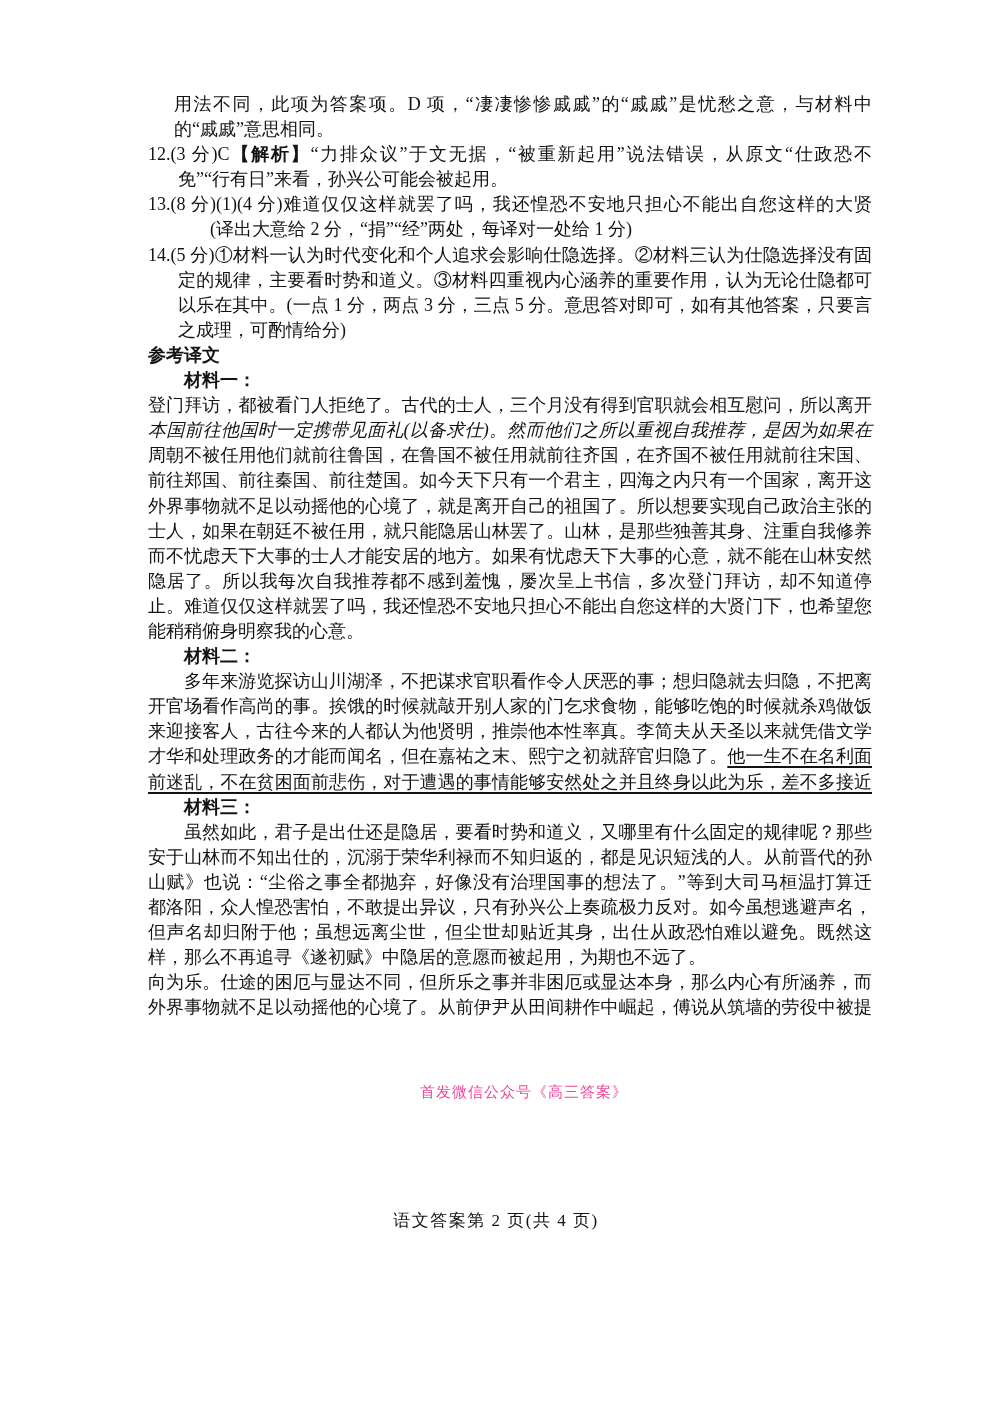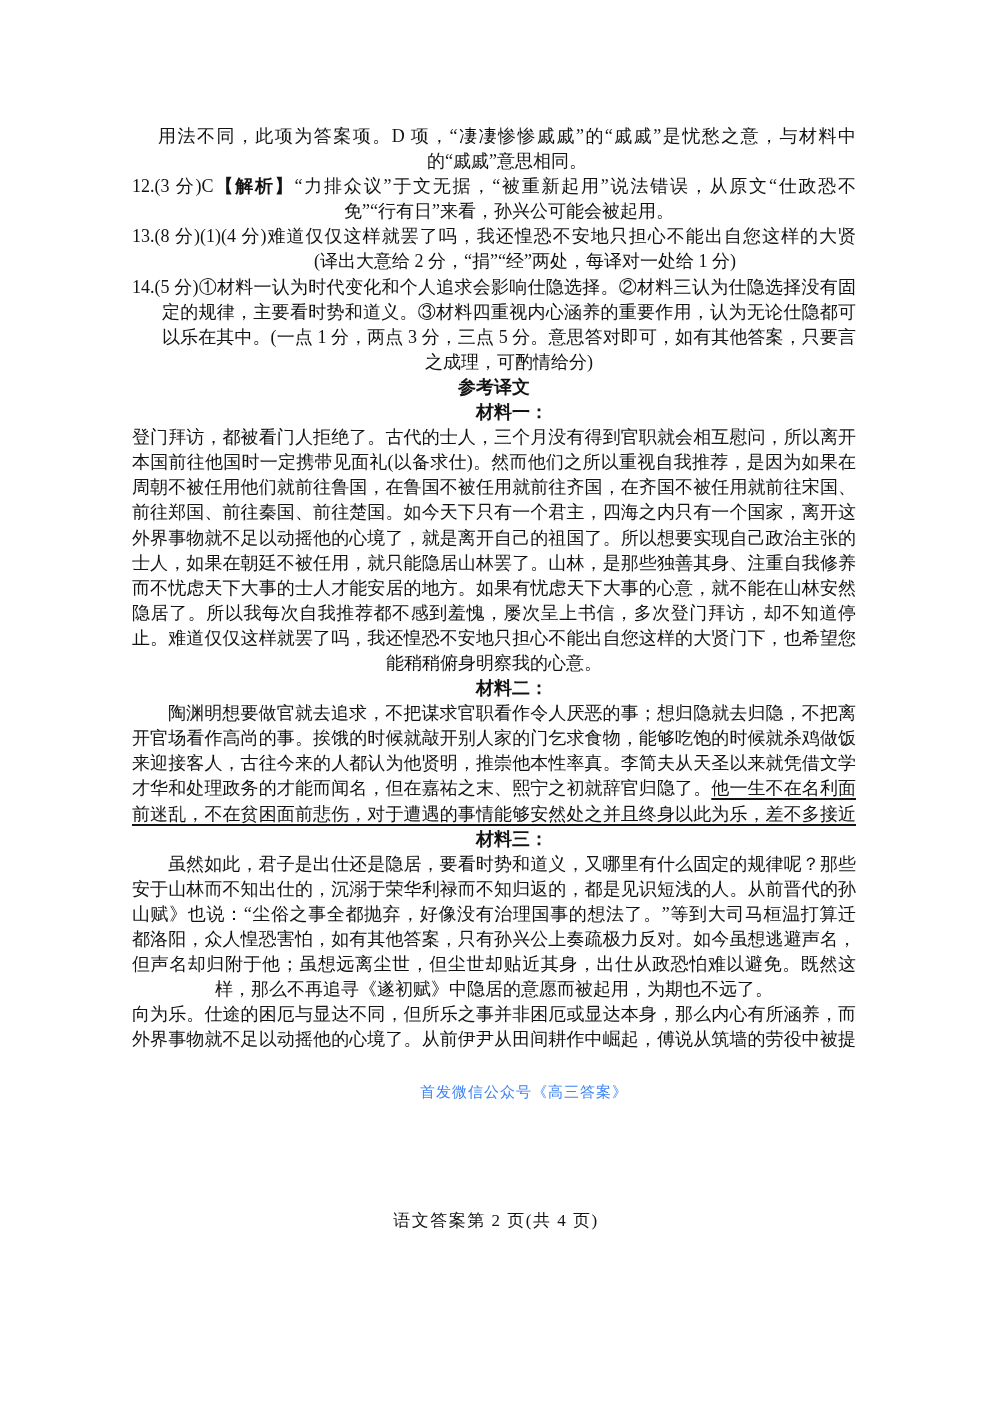--- a/index.html
+++ b/index.html
@@ -10,46 +10,45 @@
   body {
     width: 992px;
     height: 1402px;
     position: relative;
     font-family: "Liberation Serif", "DejaVu Serif", serif;
     color: #131313;
     overflow: hidden;
   }
   #doc {
     position: absolute;
-    left: 132px;
+    left: 148px;
     top: 92px;
     width: 724px;
-    margin-top: 32px;
   }
   .line {
     font-size: 18px;
     line-height: 25.1px;
     height: 25.1px;
-    text-align: center;
+    text-align: left;
     white-space: nowrap;
   }
   .line.fill {
     white-space: normal;
     text-align: justify;
     text-align-last: justify;
     text-justify: inter-character;
   }
   .seg-b { font-weight: bold; }
   .seg-u { text-decoration: underline; text-underline-offset: 4px; text-decoration-thickness: 1.5px; }
   #watermark {
     position: absolute;
     left: 420px;
     top: 1083px;
     font-size: 15px;
-    color: #3b82f6;
+    color: #ec4899;
     letter-spacing: 1px;
   }
   #footer {
     position: absolute;
     left: 0;
     top: 1209px;
     width: 992px;
     text-align: center;
     font-size: 17px;
     letter-spacing: 1.5px;
@@ -66,40 +65,40 @@
     <div class="line" style="padding-left: 30px;"><span class="">免”“行有日”来看，孙兴公可能会被起用。</span></div>
     <div class="line fill" style="padding-left: 0px;"><span class="">13.(8 分)(1)(4 分)难道仅仅这样就罢了吗，我还惶恐不安地只担心不能出自您这样的大贤</span></div>
     <div class="line" style="padding-left: 62px;"><span class="">(译出大意给 2 分，“捐”“经”两处，每译对一处给 1 分)</span></div>
     <div class="line fill" style="padding-left: 0px;"><span class="">14.(5 分)①材料一认为时代变化和个人追求会影响仕隐选择。②材料三认为仕隐选择没有固</span></div>
     <div class="line fill" style="padding-left: 30px;"><span class="">定的规律，主要看时势和道义。③材料四重视内心涵养的重要作用，认为无论仕隐都可</span></div>
     <div class="line fill" style="padding-left: 30px;"><span class="">以乐在其中。(一点 1 分，两点 3 分，三点 5 分。意思答对即可，如有其他答案，只要言</span></div>
     <div class="line" style="padding-left: 30px;"><span class="">之成理，可酌情给分)</span></div>
     <div class="line" style="padding-left: 0px;"><span class="seg-b ">参考译文</span></div>
     <div class="line" style="padding-left: 36px;"><span class="seg-b ">材料一：</span></div>
     <div class="line fill" style="padding-left: 0px;"><span class="">登门拜访，都被看门人拒绝了。古代的士人，三个月没有得到官职就会相互慰问，所以离开</span></div>
-    <div class="line fill" style="padding-left: 0px;"><span class="">本国前往他国时一定携带见面礼(以备求仕)。然而他们之所以重视自我推荐，是因为如果在</span></div>
+    <div class="line fill" style="padding-left: 0px; font-style: italic;"><span class="">本国前往他国时一定携带见面礼(以备求仕)。然而他们之所以重视自我推荐，是因为如果在</span></div>
     <div class="line fill" style="padding-left: 0px;"><span class="">周朝不被任用他们就前往鲁国，在鲁国不被任用就前往齐国，在齐国不被任用就前往宋国、</span></div>
     <div class="line fill" style="padding-left: 0px;"><span class="">前往郑国、前往秦国、前往楚国。如今天下只有一个君主，四海之内只有一个国家，离开这</span></div>
     <div class="line fill" style="padding-left: 0px;"><span class="">外界事物就不足以动摇他的心境了，就是离开自己的祖国了。所以想要实现自己政治主张的</span></div>
     <div class="line fill" style="padding-left: 0px;"><span class="">士人，如果在朝廷不被任用，就只能隐居山林罢了。山林，是那些独善其身、注重自我修养</span></div>
     <div class="line fill" style="padding-left: 0px;"><span class="">而不忧虑天下大事的士人才能安居的地方。如果有忧虑天下大事的心意，就不能在山林安然</span></div>
     <div class="line fill" style="padding-left: 0px;"><span class="">隐居了。所以我每次自我推荐都不感到羞愧，屡次呈上书信，多次登门拜访，却不知道停</span></div>
     <div class="line fill" style="padding-left: 0px;"><span class="">止。难道仅仅这样就罢了吗，我还惶恐不安地只担心不能出自您这样的大贤门下，也希望您</span></div>
     <div class="line" style="padding-left: 0px;"><span class="">能稍稍俯身明察我的心意。</span></div>
     <div class="line" style="padding-left: 36px;"><span class="seg-b ">材料二：</span></div>
-    <div class="line fill" style="padding-left: 36px;"><span class="">陶渊明想要做官就去追求，不把谋求官职看作令人厌恶的事；想归隐就去归隐，不把离</span></div>
+    <div class="line fill" style="padding-left: 36px;"><span class="">多年来游览探访山川湖泽，不把谋求官职看作令人厌恶的事；想归隐就去归隐，不把离</span></div>
     <div class="line fill" style="padding-left: 0px;"><span class="">开官场看作高尚的事。挨饿的时候就敲开别人家的门乞求食物，能够吃饱的时候就杀鸡做饭</span></div>
     <div class="line fill" style="padding-left: 0px;"><span class="">来迎接客人，古往今来的人都认为他贤明，推崇他本性率真。李简夫从天圣以来就凭借文学</span></div>
     <div class="line fill" style="padding-left: 0px;"><span class="">才华和处理政务的才能而闻名，但在嘉祐之末、熙宁之初就辞官归隐了。</span><span class="seg-u">他一生不在名利面</span></div>
     <div class="line fill" style="padding-left: 0px;"><span class="seg-u">前迷乱，不在贫困面前悲伤，对于遭遇的事情能够安然处之并且终身以此为乐，差不多接近</span></div>
     <div class="line" style="padding-left: 36px;"><span class="seg-b ">材料三：</span></div>
     <div class="line fill" style="padding-left: 36px;"><span class="">虽然如此，君子是出仕还是隐居，要看时势和道义，又哪里有什么固定的规律呢？那些</span></div>
     <div class="line fill" style="padding-left: 0px;"><span class="">安于山林而不知出仕的，沉溺于荣华利禄而不知归返的，都是见识短浅的人。从前晋代的孙</span></div>
     <div class="line fill" style="padding-left: 0px;"><span class="">山赋》也说：“尘俗之事全都抛弃，好像没有治理国事的想法了。”等到大司马桓温打算迁</span></div>
-    <div class="line fill" style="padding-left: 0px;"><span class="">都洛阳，众人惶恐害怕，如有其他答案，只有孙兴公上奏疏极力反对。如今虽想逃避声名，</span></div>
+    <div class="line fill" style="padding-left: 0px;"><span class="">都洛阳，众人惶恐害怕，不敢提出异议，只有孙兴公上奏疏极力反对。如今虽想逃避声名，</span></div>
     <div class="line fill" style="padding-left: 0px;"><span class="">但声名却归附于他；虽想远离尘世，但尘世却贴近其身，出仕从政恐怕难以避免。既然这</span></div>
     <div class="line" style="padding-left: 0px;"><span class="">样，那么不再追寻《遂初赋》中隐居的意愿而被起用，为期也不远了。</span></div>
     <div class="line fill" style="padding-left: 0px;"><span class="">向为乐。仕途的困厄与显达不同，但所乐之事并非困厄或显达本身，那么内心有所涵养，而</span></div>
     <div class="line fill" style="padding-left: 0px;"><span class="">外界事物就不足以动摇他的心境了。从前伊尹从田间耕作中崛起，傅说从筑墙的劳役中被提</span></div>
   </div>
 
 <div id="watermark">首发微信公众号《高三答案》</div>
 
 <div id="footer">语文答案第 2 页(共 4 页)</div>
 

